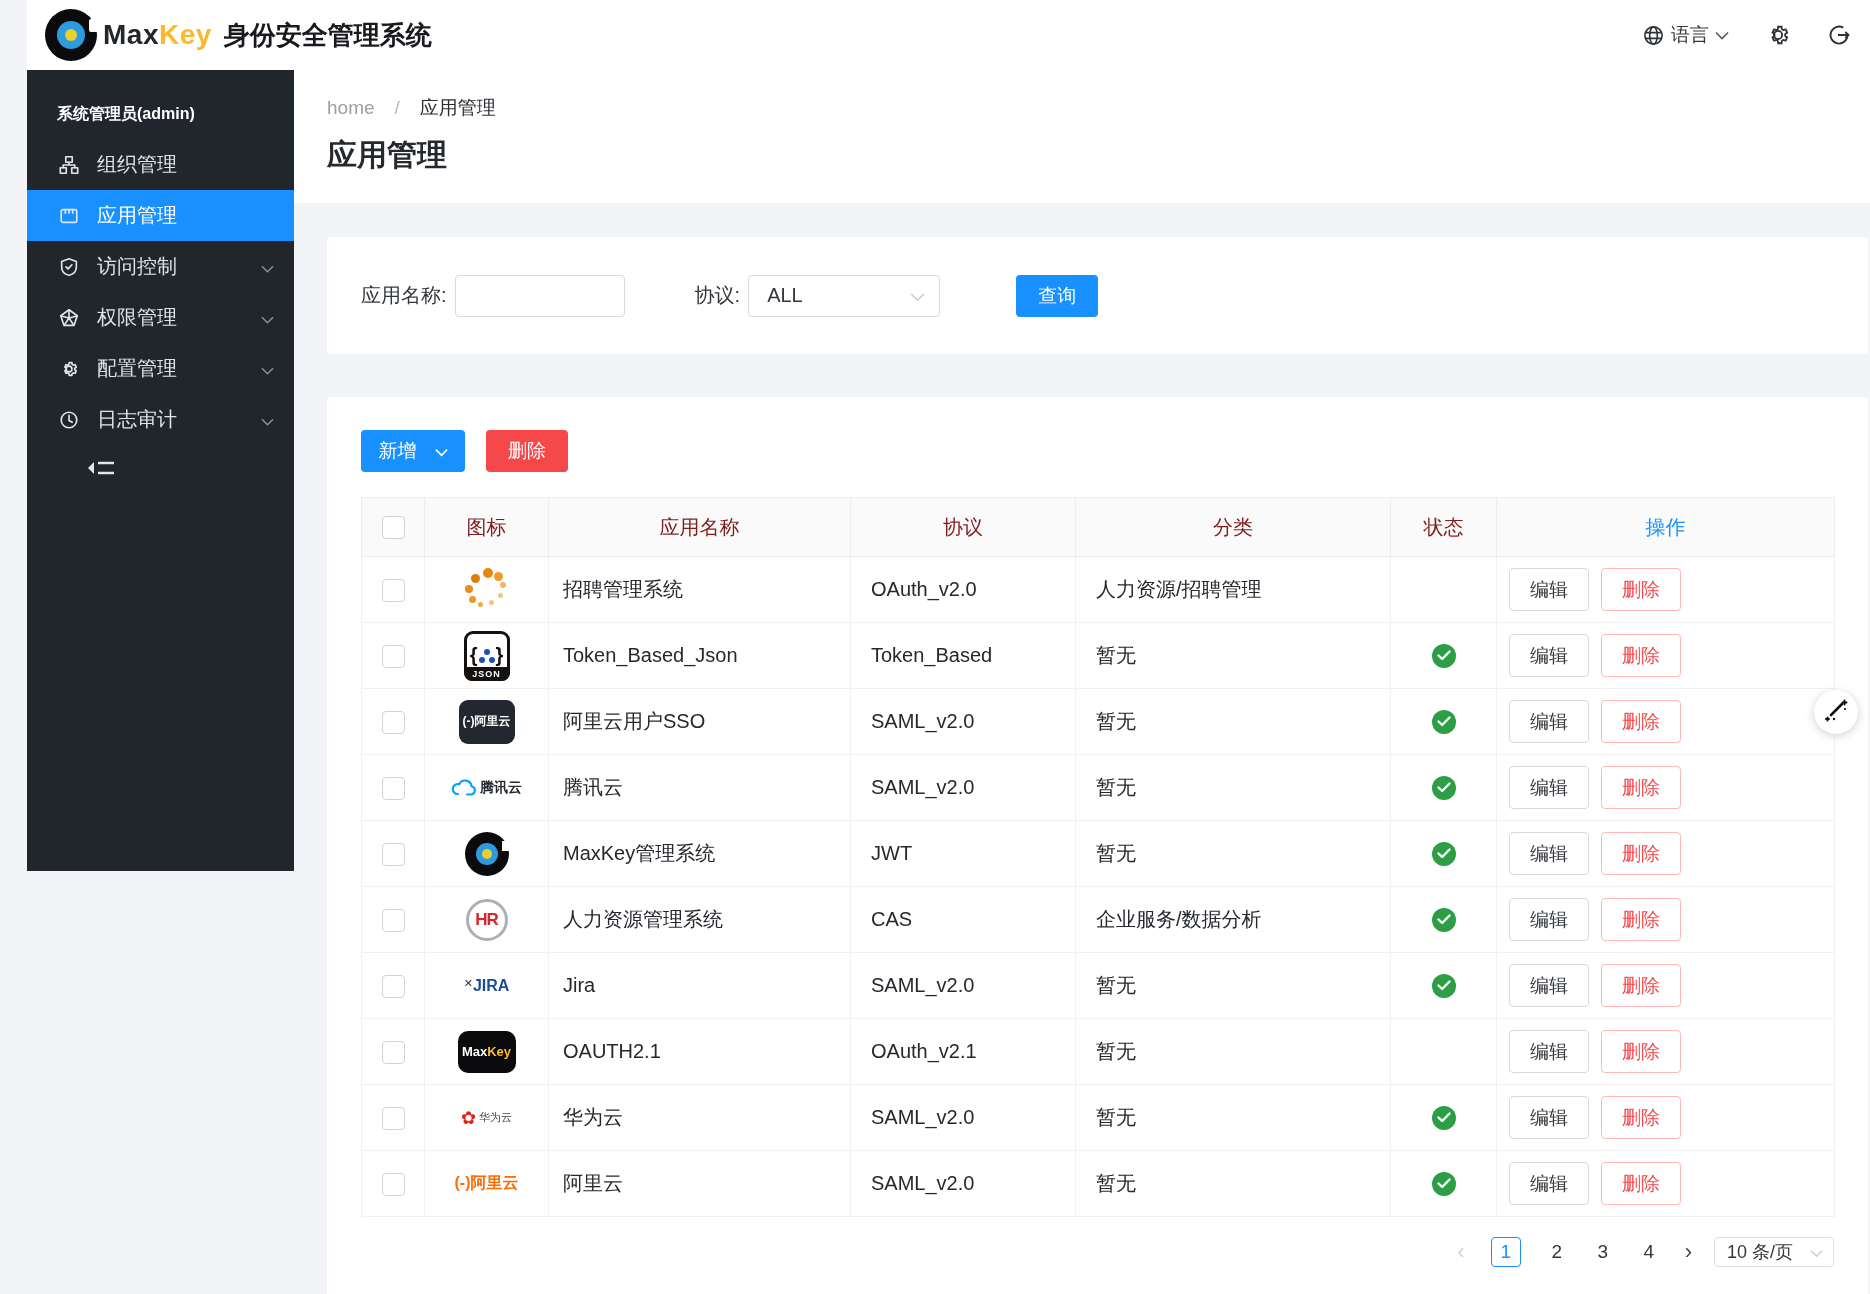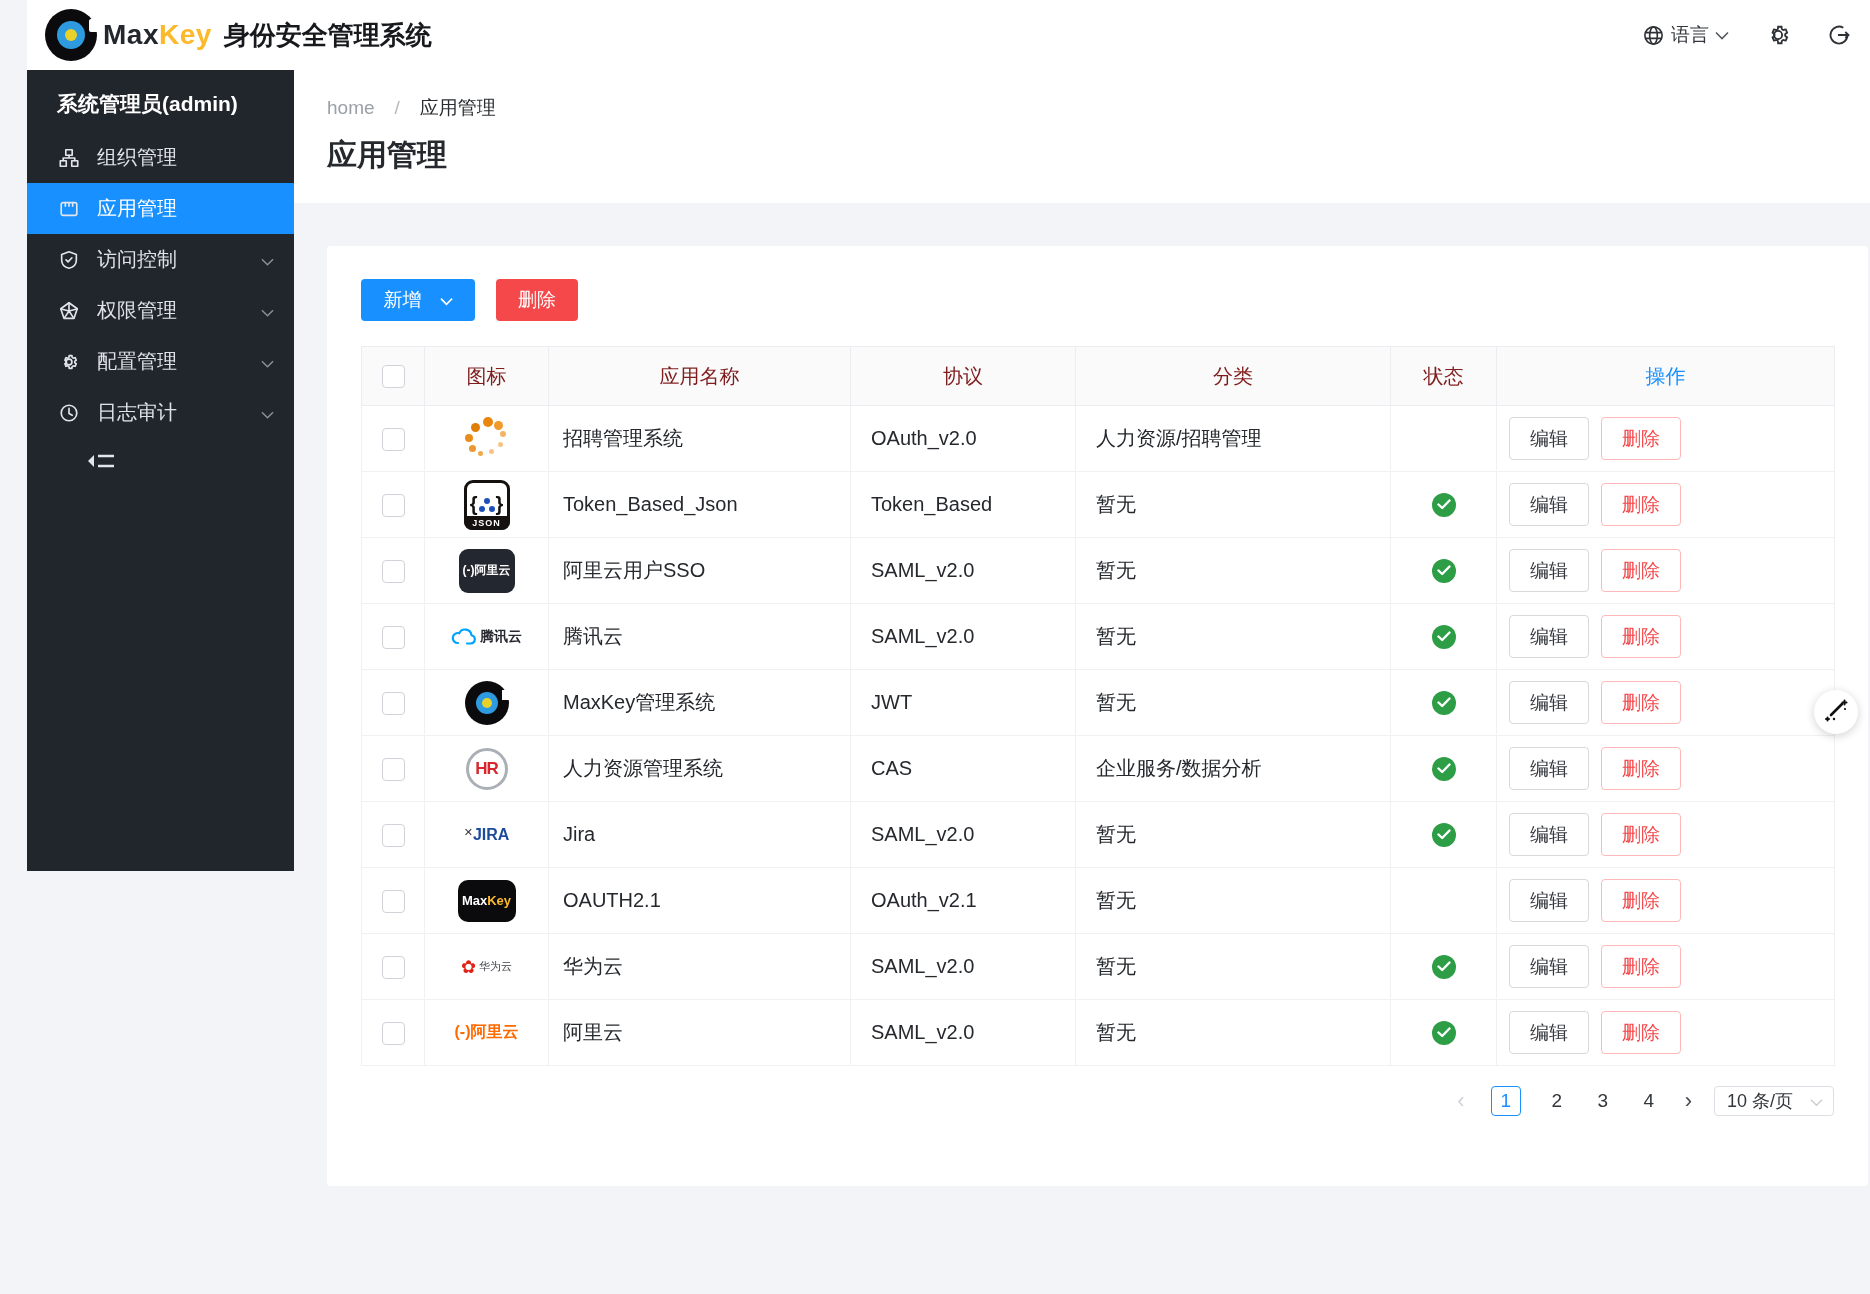--- a/index.html
+++ b/index.html
@@ -18,21 +18,21 @@
   .brand-max { color:#23272d; }
   .brand-key { color:#fdb92c; }
   .brand-title { font-size:26px; font-weight:bold; color:#17191c; margin-left:12px; }
   .topbar-actions { display:flex; align-items:center; gap:36px; padding-right:46px; color:#3a3f45; }
   .lang-group { display:flex; align-items:center; gap:6px; cursor:pointer; }
   .lang-label { font-size:19px; color:#33373c; }
   .icon-btn { display:flex; align-items:center; justify-content:center; cursor:pointer; }
 
   
   .sidebar { position:absolute; left:0; top:70px; width:267px; height:801px; background:#21252c; color:#dfe3e8; }
-  .side-user { font-size:21px; font-weight:bold; color:#ffffff; padding:20px 0 14px 30px; }
+  .side-user { font-size:16px; font-weight:bold; color:#ffffff; padding:34px 0 14px 30px; }
   .side-item { position:relative; height:51px; display:flex; align-items:center; padding-left:30px; cursor:pointer; font-size:20px; color:#dfe3e8; }
   .side-item .s-ico { width:24px; height:24px; margin-right:16px; display:flex; align-items:center; justify-content:center; }
   .side-item svg { stroke:#e2e6ea; }
   .side-item.active { background:#1890ff; color:#ffffff; }
   .side-chevron { position:absolute; right:20px; top:50%; transform:translateY(-50%); opacity:.55; }
   .side-fold { margin-top:10px; display:flex; justify-content:center; padding-right:120px; cursor:pointer; }
 
   
   .white-strip { position:absolute; left:267px; top:70px; width:1603px; height:133px; background:#ffffff; }
   .breadcrumb { padding:25px 0 0 33px; font-size:19px; display:flex; gap:20px; align-items:center; }
@@ -49,21 +49,21 @@
   .f-input { width:170px; height:42px; border:1px solid #d9d9d9; border-radius:4px; margin-left:8px; font-size:18px; padding:0 10px; color:#333; outline:none; background:#fff; }
   .f-select { position:relative; width:192px; height:42px; border:1px solid #d9d9d9; border-radius:4px; margin-left:8px; background:#fff; display:flex; align-items:center; padding-left:18px; font-size:20px; color:#33373c; cursor:pointer; }
   .f-select .chev { position:absolute; right:14px; opacity:.45; }
   .gap-protocol { margin-left:70px; }
   .btn { border:none; border-radius:4px; font-size:19px; cursor:pointer; display:inline-flex; align-items:center; justify-content:center; }
   .btn-primary { background:#1890ff; color:#fff; }
   .btn-query { width:82px; height:42px; margin-left:76px; }
 
   .table-card { margin:43px 29px 0 33px; height:940px; padding:33px 34px 0 34px; }
   .toolbar { display:flex; gap:21px; }
-  .btn-add { width:114px; height:42px; gap:18px; }
+  .btn-add { width:104px; height:42px; gap:18px; }
   .btn-danger { background:#f5484b; color:#fff; width:82px; height:42px; }
 
   
   table.grid { width:1473px; border-collapse:collapse; margin-top:25px; table-layout:fixed; }
   .grid th, .grid td { border:1px solid #ebedf0; }
   .grid thead th { height:59px; background:#fafafa; font-size:20px; font-weight:normal; color:#7f1d1d; }
   .grid thead th.op-col { color:#1890ff; }
   .grid tbody td { height:66px; font-size:20px; color:#25282d; background:#fff; }
   .grid tbody tr td { border-color:#f0f1f3; }
   .td-center { text-align:center; }
@@ -245,20 +245,34 @@
     <div class="breadcrumb">
       <span class="bc-home">home</span>
       <span class="bc-sep">/</span>
       <span class="bc-current">应用管理</span>
     </div>
     <div class="page-title">应用管理</div>
   </div>
 
   <div class="content">
 
+    <div class="card filter-card">
+      <span class="f-label">应用名称:</span>
+      <input class="f-input" value="" style="">
+      <span class="f-label gap-protocol">协议:</span>
+      <div class="f-select">
+        <span>ALL</span>
+        <span class="chev">
+          <svg width="15" height="10" viewBox="0 0 14 9" fill="none" stroke="#8a8f96" stroke-width="1.4">
+              <path d="M1 1.5 L7 7.5 L13 1.5"></path>
+            </svg>
+        </span>
+      </div>
+      <button class="btn btn-primary btn-query">查询</button>
+    </div>
 
     <div class="card table-card">
       <div class="toolbar">
         <button class="btn btn-primary btn-add">
           <span>新增</span>
           <span>
             <svg width="13" height="9" viewBox="0 0 14 9" fill="none" stroke="#ffffff" stroke-width="1.8">
                 <path d="M1 1.5 L7 7.5 L13 1.5"></path>
               </svg>
           </span>

